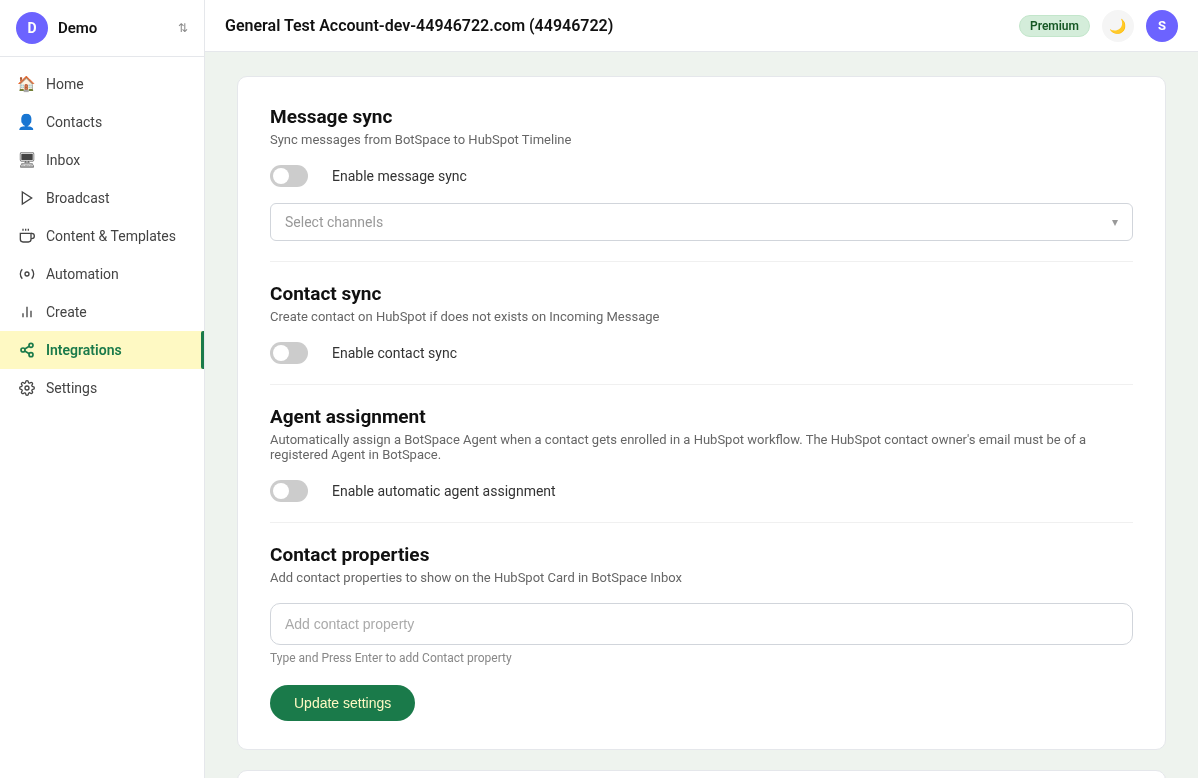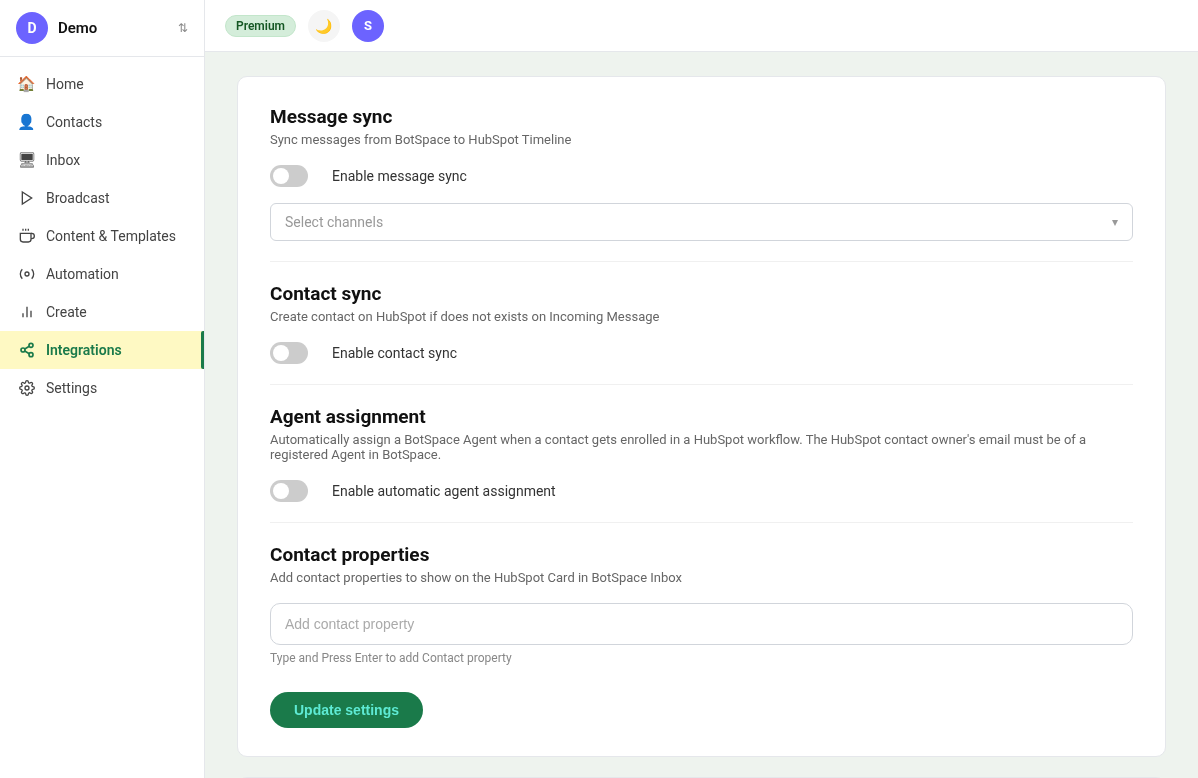--- a/index.html
+++ b/index.html
@@ -209,28 +209,27 @@
     }
     .add-property-input::placeholder { color: #aaa; }
     .hint-text {
       font-size: 12px;
       color: #888;
       margin-bottom: 20px;
     }
 
     .btn-update {
       background: #1a7a4a;
-      color: #5eead4;
+      color: #fef9c3;
       border: none;
       border-radius: 20px;
       padding: 10px 24px;
       font-size: 14px;
-      font-weight: 700;
-      cursor: pointer;
-      margin-top: 7px;
+      font-weight: 400;
+      cursor: pointer;
     }
   </style>
 </head>
 <body>
 
 <nav class="sidebar">
   <div class="sidebar-header">
     <div class="avatar-circle">D</div>
     <span class="sidebar-brand">Demo</span>
     <span class="sidebar-chevron">⇅</span>
@@ -309,20 +308,21 @@
       </span>
       <span>Settings</span>
     </div>
 
   </div>
 </nav>
 
 <div class="main">
 
   <header class="topbar">
+    <span class="topbar-title">General Test Account-dev-44946722.com (44946722)</span>
     <span class="badge-premium">Premium</span>
     <button class="topbar-icon-btn" title="Toggle dark mode">🌙</button>
     <div class="topbar-avatar">S</div>
   </header>
 
   <div class="content">
 
     <div class="card">
 
       <div>

